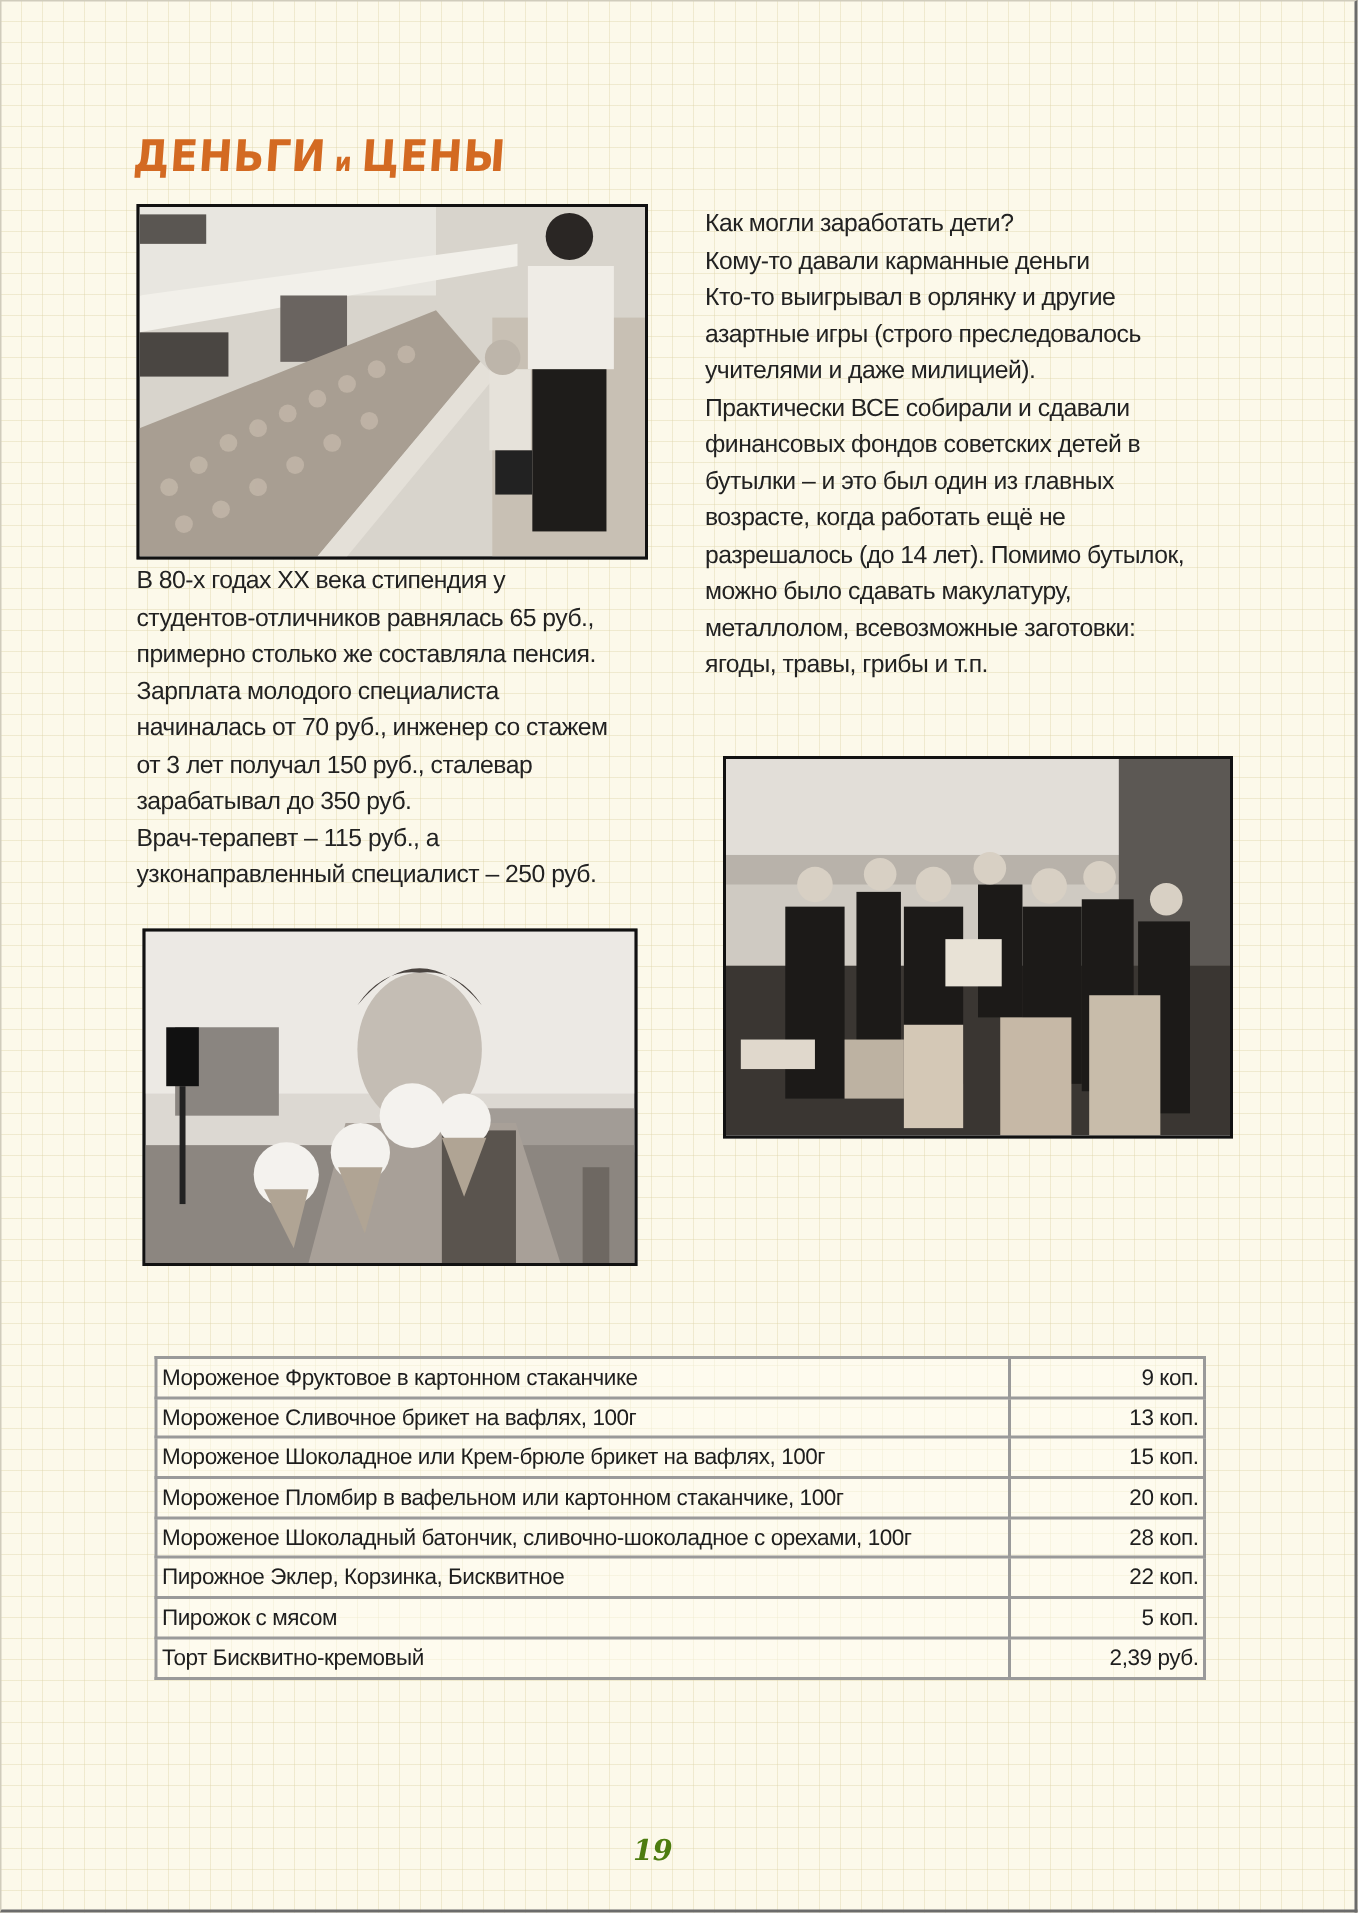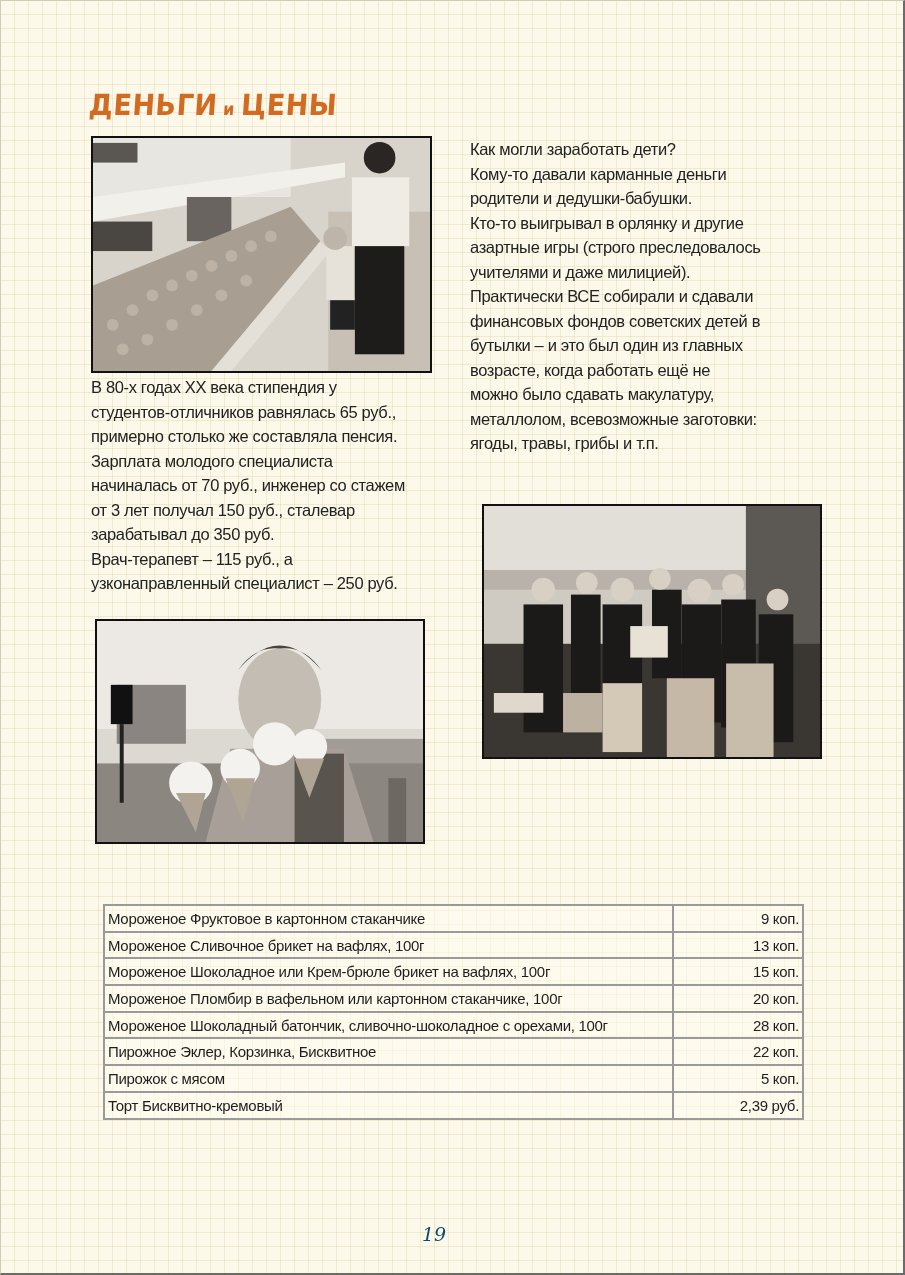--- a/index.html
+++ b/index.html
@@ -44,21 +44,21 @@
     .price-table td {
       border: 2px solid #9a9a9a;
       height: 26.7px; padding: 0 3px;
       background: rgba(255, 253, 242, 0.5);
     }
     .price-table td.item { width: 569px; }
     .price-table td.price { text-align: right; }
     .page-number {
       position: absolute; left: 421px; top: 1222px;
       font-family: "DejaVu Serif", serif; font-style: italic;
-      font-size: 19px; color: #0c4a6e;
+      font-size: 19px; color: #4d7c0f; font-weight: bold;
     }
   </style>
 </head>
 <body>
 
 <div class="title">
   <span>Деньги</span><span class="small">и</span><span>цены</span>
 </div>
 
 <div class="photo" style="left:90px; top:135px; width:341px; height:237px;">
@@ -106,28 +106,28 @@
   <span>начиналась от 70 руб., инженер со стажем</span>
   <span>от 3 лет получал 150 руб., сталевар</span>
   <span>зарабатывал до 350 руб.</span>
   <span>Врач-терапевт – 115 руб., а</span>
   <span>узконаправленный специалист – 250 руб.</span>
 </div>
 
 <div class="text-block" style="left:469px; top:136px;">
   <span>Как могли заработать дети?</span>
   <span>Кому-то давали карманные деньги</span>
-  <span>родители и дедушки-бабушки.</span>
   <span>Кто-то выигрывал в орлянку и другие</span>
   <span>азартные игры (строго преследовалось</span>
   <span>учителями и даже милицией).</span>
   <span>Практически ВСЕ собирали и сдавали</span>
   <span>финансовых фондов советских детей в</span>
   <span>бутылки – и это был один из главных</span>
   <span>возрасте, когда работать ещё не</span>
+  <span>разрешалось (до 14 лет). Помимо бутылок,</span>
   <span>можно было сдавать макулатуру,</span>
   <span>металлолом, всевозможные заготовки:</span>
   <span>ягоды, травы, грибы и т.п.</span>
 </div>
 
 <div class="photo" style="left:481px; top:503px; width:340px; height:255px;">
   <svg viewBox="0 0 340 255" preserveAspectRatio="none">
     <rect width="340" height="255" fill="#cfcac2"></rect>
     <rect x="0" y="0" width="340" height="65" fill="#e2ded8"></rect>
     <rect x="0" y="65" width="340" height="20" fill="#b8b2aa"></rect>

